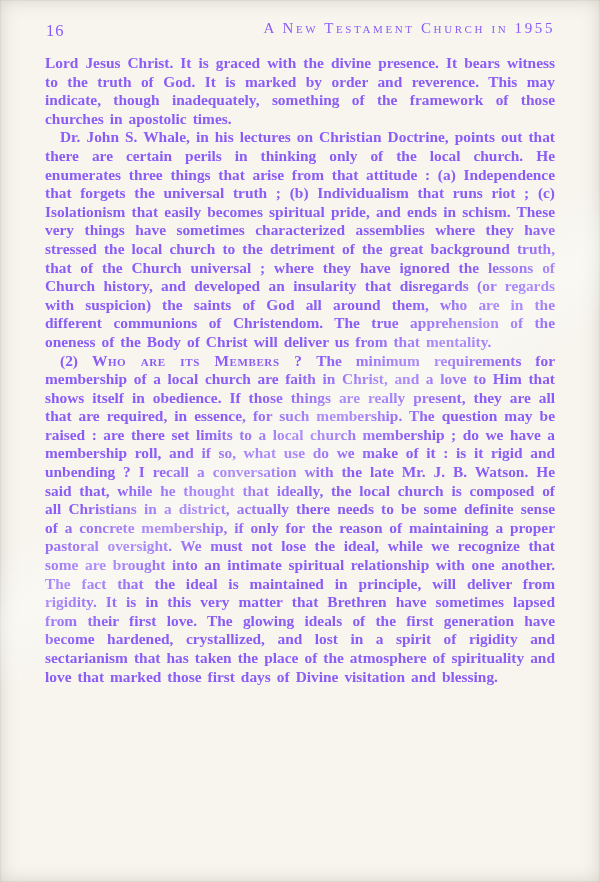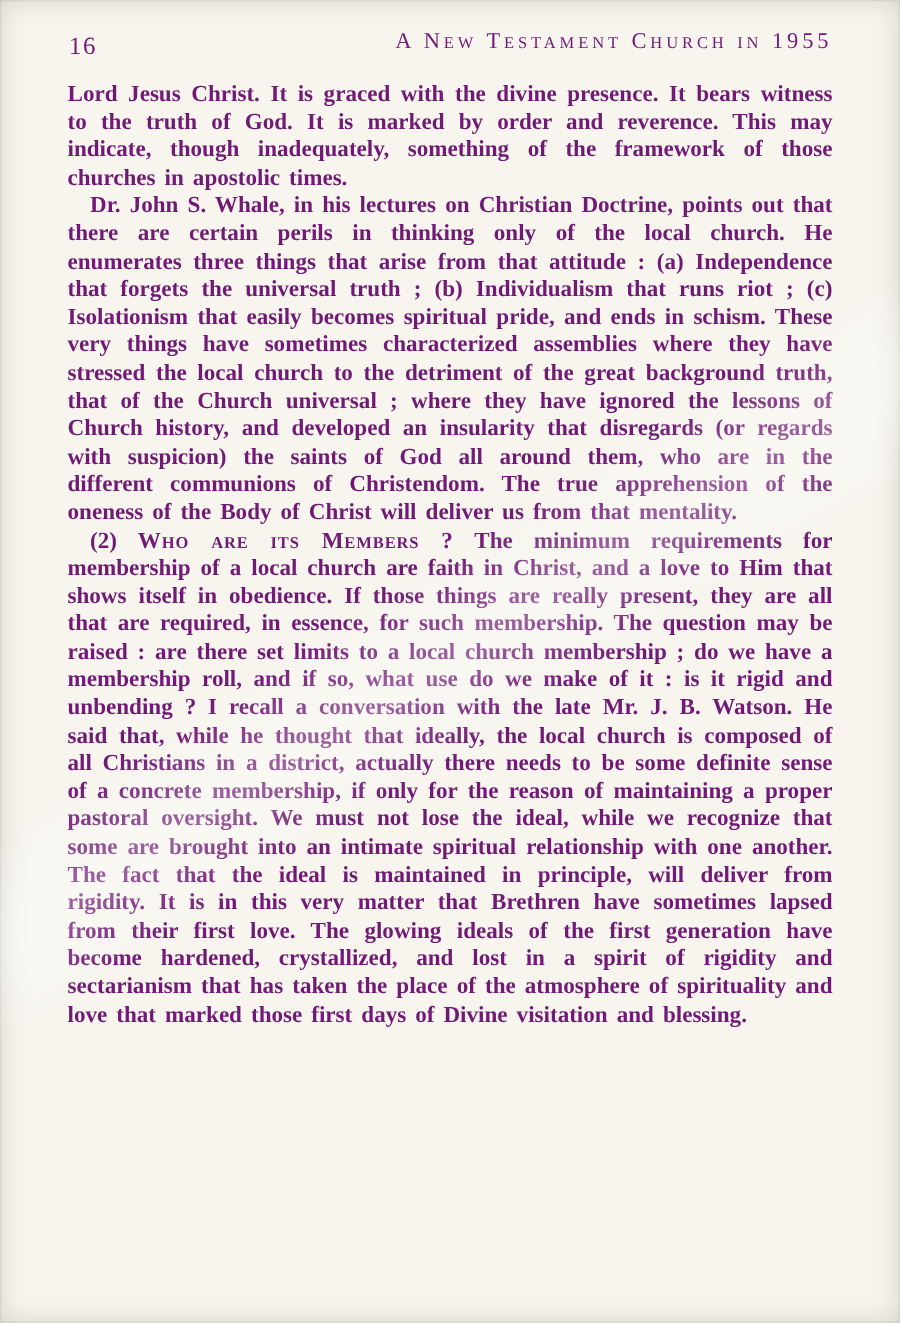--- a/index.html
+++ b/index.html
@@ -11,21 +11,21 @@
     overflow: hidden;
   }
   .page {
     position: relative;
     width: 600px;
     height: 882px;
     box-sizing: border-box;
     background: #f7f5ee;
     padding: 20px 45px 0 45px;
     font-family: "Liberation Serif", "DejaVu Serif", serif;
-    color: #701a75;
+    color: #8b5cf6;
     box-shadow: inset 0 0 18px rgba(90,85,70,0.22), inset 0 0 2px rgba(0,0,0,0.18);
     overflow: hidden;
   }
   .running-head {
     position: relative;
     height: 26px;
     margin-bottom: 8px;
   }
   .page-number {
     position: absolute;

